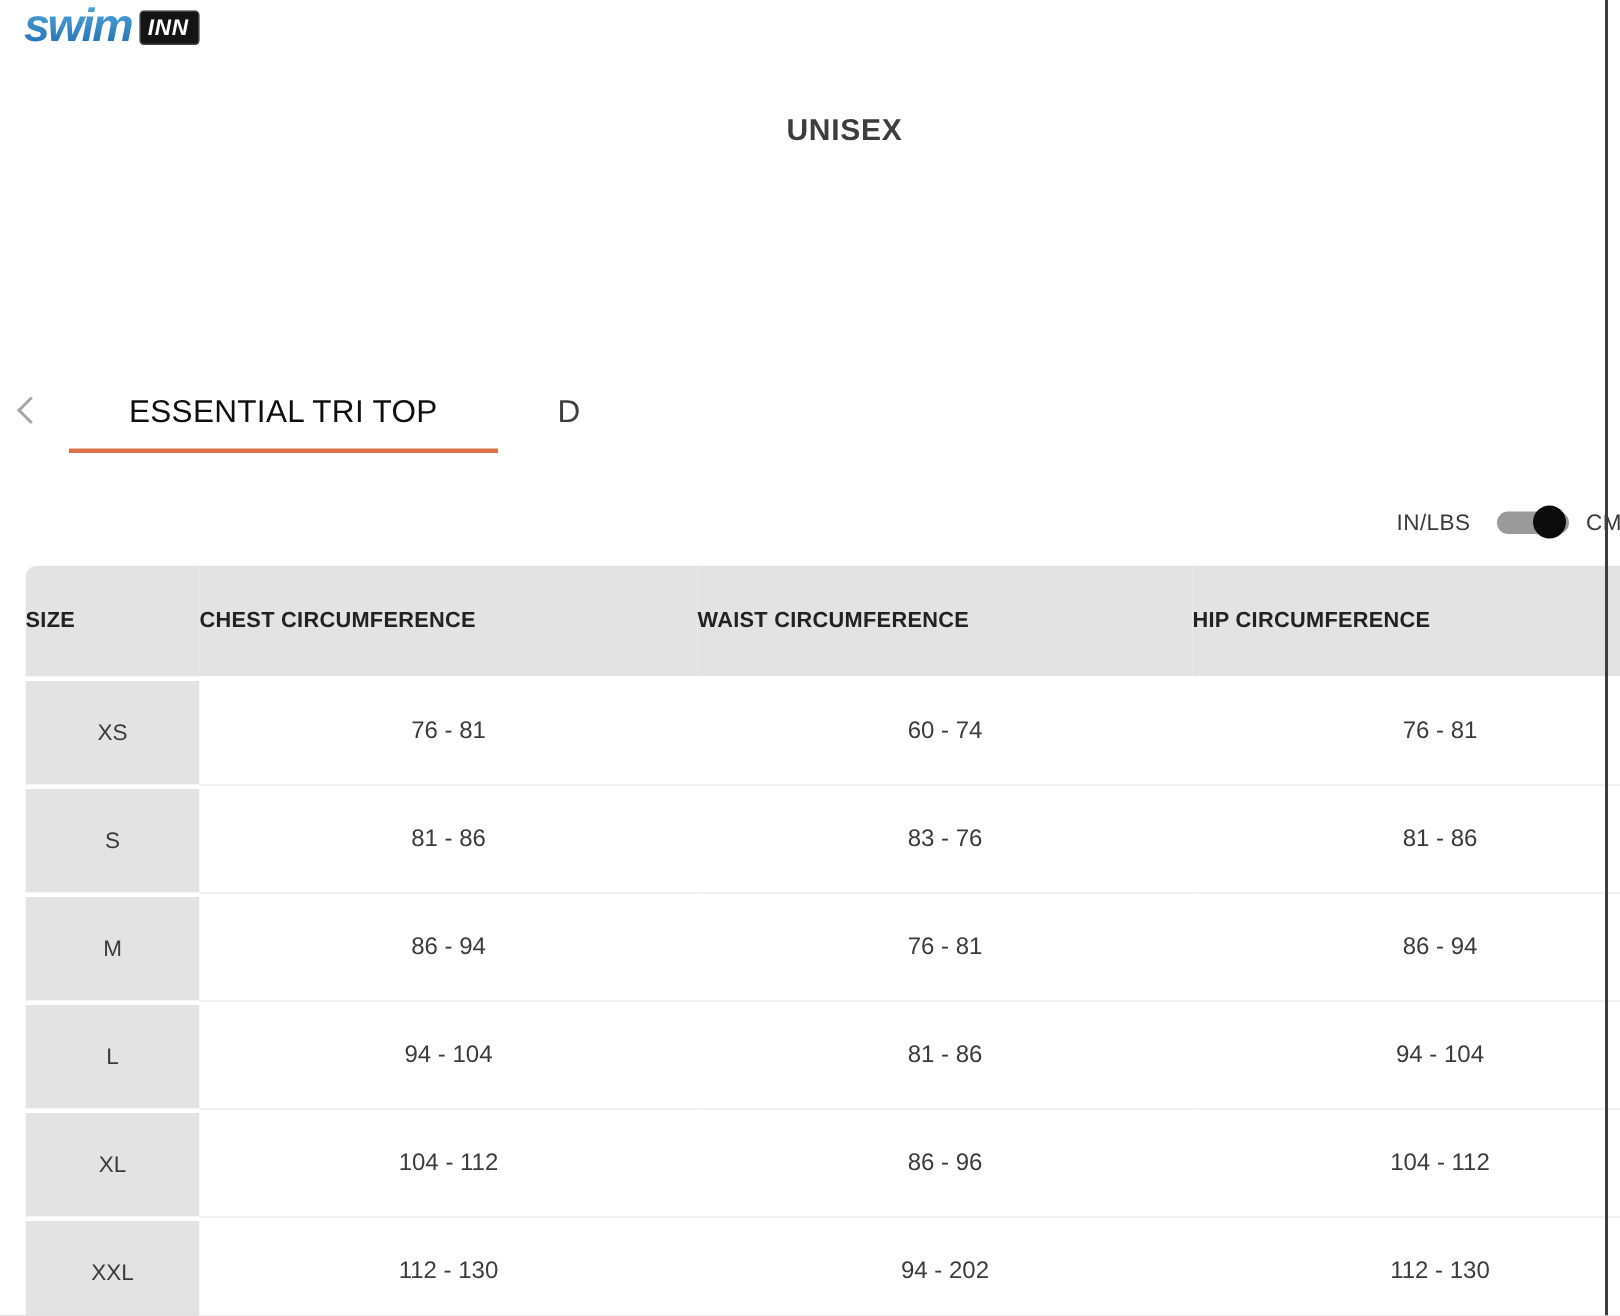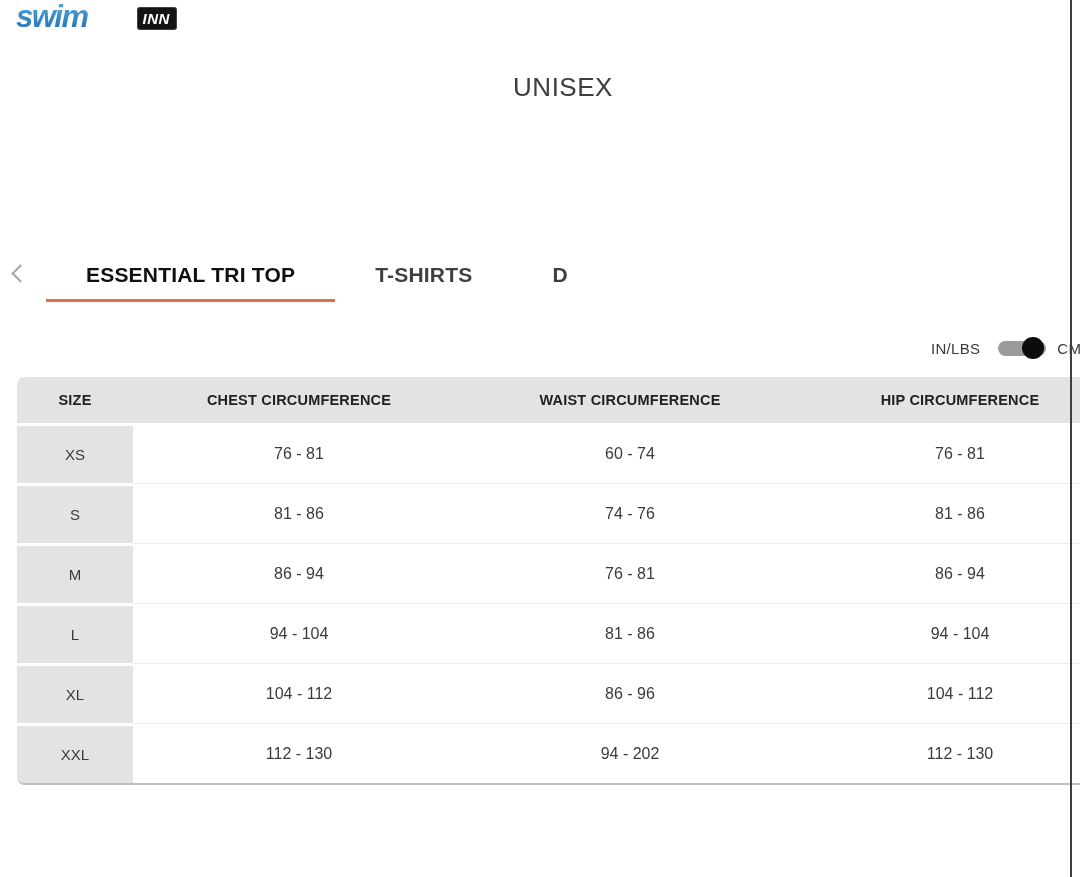--- a/index.html
+++ b/index.html
@@ -5,21 +5,21 @@
   * { box-sizing: border-box; margin: 0; padding: 0; }
   html, body { width: 1080px; height: 877px; }
   body {
     position: relative;
     background: #ffffff;
     overflow: hidden;
     font-family: "Liberation Sans", sans-serif;
   }
 
   
-  .logo { position: absolute; left: 16px; top: 1px; display: flex; align-items: center; gap: 44px; }
+  .logo { position: absolute; left: 16px; top: 1px; display: flex; align-items: center; }
   .logo-swim {
     font-size: 31px; font-weight: 700; font-style: italic;
     letter-spacing: -1.5px; line-height: 1.05;
     background: linear-gradient(180deg, #55aadd 0%, #1d6cb0 100%);
     -webkit-background-clip: text; background-clip: text;
     -webkit-text-fill-color: transparent;
   }
   .logo-inn {
     margin-left: 5px; margin-top: 2px;
     background: #141414; color: #ffffff;
@@ -27,61 +27,61 @@
     letter-spacing: 0.5px; padding: 3px 7px 3px 6px; border-radius: 3px;
     box-shadow: inset 0 0 0 1px #ffffff33;
   }
 
   
   .gender-tabs {
     position: absolute; top: 72px; left: 0; width: 1080px;
     display: flex; justify-content: center; transform: translateX(23px);
   }
   .gender-tab {
-    padding: 0 43px 13px; font-size: 26px; font-weight: 400;
+    padding: 0 43px 13px; font-size: 20px; font-weight: 700;
     color: #3d3d3d; letter-spacing: 0.5px; line-height: 31px;
     border-bottom: 3px solid transparent; cursor: pointer; white-space: nowrap;
   }
   .gender-tab.selected { color: #101010; border-bottom-color: #e0704a; }
 
   
   .product-row { position: absolute; top: 255px; left: 0; width: 1080px; height: 50px; }
   .chevron-left {
     position: absolute; left: 14px; top: 12px; width: 13px; height: 13px;
     border-left: 2.5px solid #a6a6a6; border-bottom: 2.5px solid #a6a6a6;
     transform: rotate(45deg); cursor: pointer;
   }
   .product-tabs { position: absolute; left: 46px; top: 0; display: flex; white-space: nowrap; }
   .product-tab {
-    padding: 8px 40px 12px; font-size: 21px; font-weight: 700;
+    padding: 8px 40px 12px; font-size: 21px; font-weight: 400;
     color: #3f3f3f; letter-spacing: 0.2px; line-height: 24px;
     border-bottom: 3px solid transparent; cursor: pointer;
   }
   .product-tab.selected { color: #0f0f0f; border-bottom-color: #e0704a; }
 
   
   .unit-row { position: absolute; top: 336px; left: 931px; height: 24px; display: flex; align-items: center; }
   .unit-label { font-size: 15px; color: #3a3a3a; letter-spacing: 0.3px; white-space: nowrap; }
   .switch { position: relative; width: 48px; height: 24px; margin: 0 11px 0 18px; cursor: pointer; flex: none; }
   .switch-track { position: absolute; left: 0; top: 5px; width: 48px; height: 15px; border-radius: 8px; background: #9a9a9a; }
   .switch-knob { position: absolute; right: 2px; top: 1px; width: 22px; height: 22px; border-radius: 50%; background: #0c0c0c; }
 
   
   .table-wrap {
     position: absolute; left: 17px; top: 377px; width: 1063px;
     overflow: hidden; border-radius: 8px 0 0 8px;
     border-bottom: 2px solid #bcbcbc;
   }
   table { border-collapse: separate; border-spacing: 0; table-layout: fixed; width: 1108px; }
   th {
-    background: #e3e3e3; height: 46px; text-align: center;
+    background: #e3e3e3; height: 74px; text-align: left;
     font-size: 14.5px; font-weight: 700; color: #222222; letter-spacing: 0.2px;
   }
   td {
-    background: #ffffff; height: 60px; text-align: center;
+    background: #ffffff; height: 72px; text-align: center;
     font-size: 16px; color: #3b3b3b; border-top: 1px solid #ececec;
   }
   td.size-cell { background: #e3e3e3; border-top: 3px solid #ffffff; font-size: 15px; }
   tr.first-row td { border-top-color: #ffffff; }
 
   
   .edge-line { position: absolute; left: 1070px; top: 0; width: 2px; height: 877px; background: #3e3e3e; z-index: 10; }
 </style>
 </head>
 <body>
@@ -92,21 +92,20 @@
 </div>
 
 <div class="gender-tabs">
   <div class="gender-tab">UNISEX</div>
 </div>
 
 <div class="product-row">
   <span class="chevron-left"></span>
   <div class="product-tabs">
     <div class="product-tab selected">ESSENTIAL TRI TOP</div>
-    <div class="product-tab">T-SHIRTS</div>
     <div class="product-tab">D</div>
   </div>
 </div>
 
 <div class="unit-row">
   <span class="unit-label">IN/LBS</span>
   <span class="switch">
     <span class="switch-track"></span>
     <span class="switch-knob"></span>
   </span>
@@ -132,21 +131,21 @@
     <tbody>
       <tr class="first-row">
         <td class="size-cell">XS</td>
         <td>76 - 81</td>
         <td>60 - 74</td>
         <td>76 - 81</td>
       </tr>
       <tr>
         <td class="size-cell">S</td>
         <td>81 - 86</td>
-        <td>74 - 76</td>
+        <td>83 - 76</td>
         <td>81 - 86</td>
       </tr>
       <tr>
         <td class="size-cell">M</td>
         <td>86 - 94</td>
         <td>76 - 81</td>
         <td>86 - 94</td>
       </tr>
       <tr>
         <td class="size-cell">L</td>

